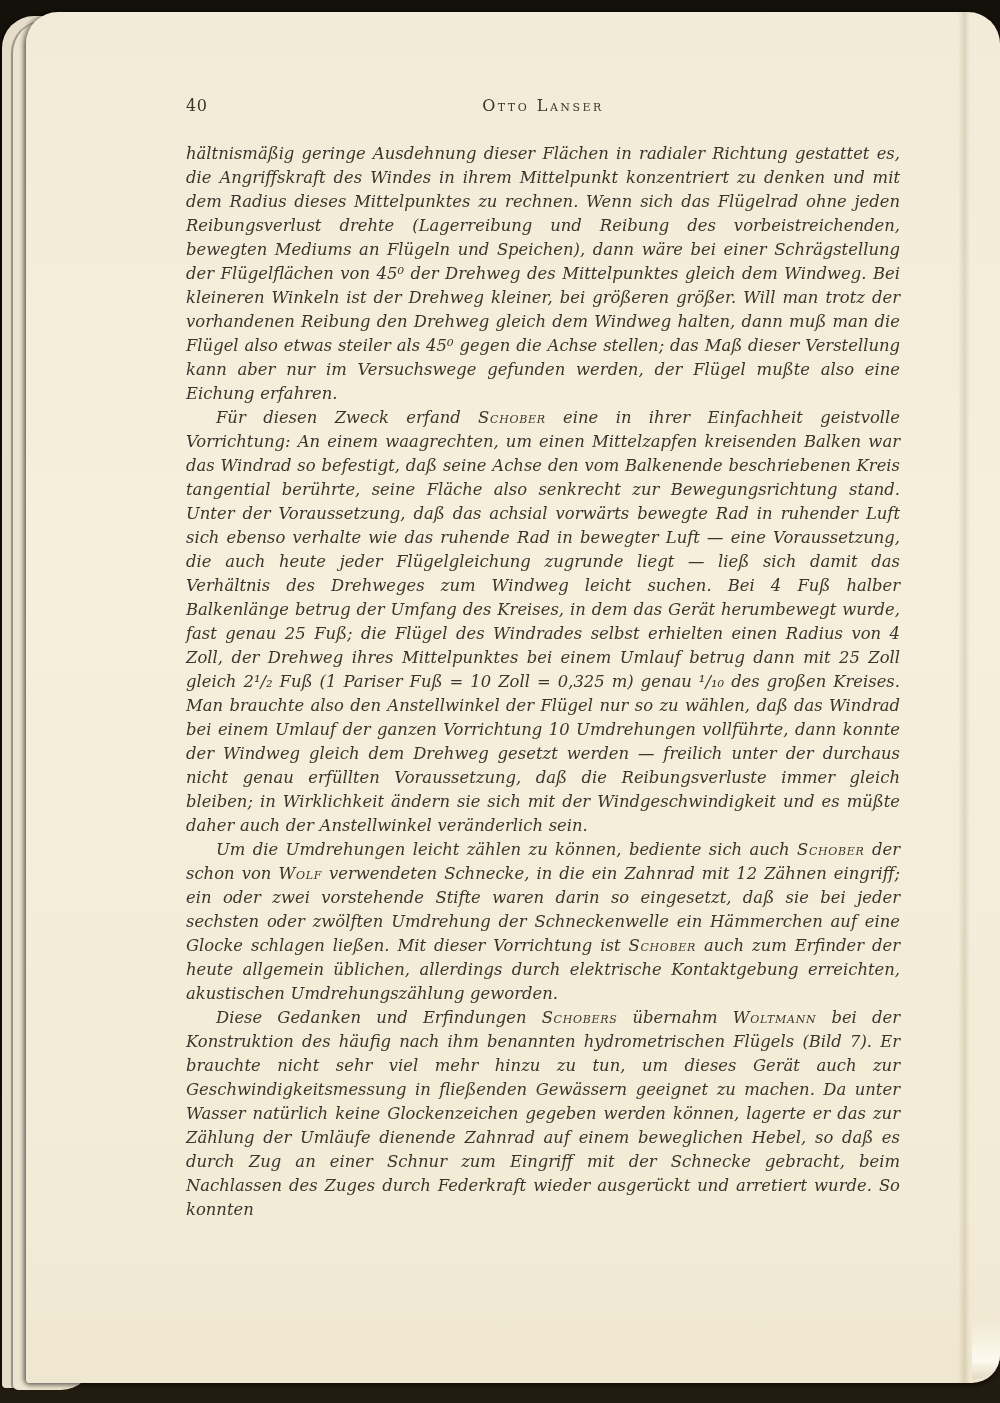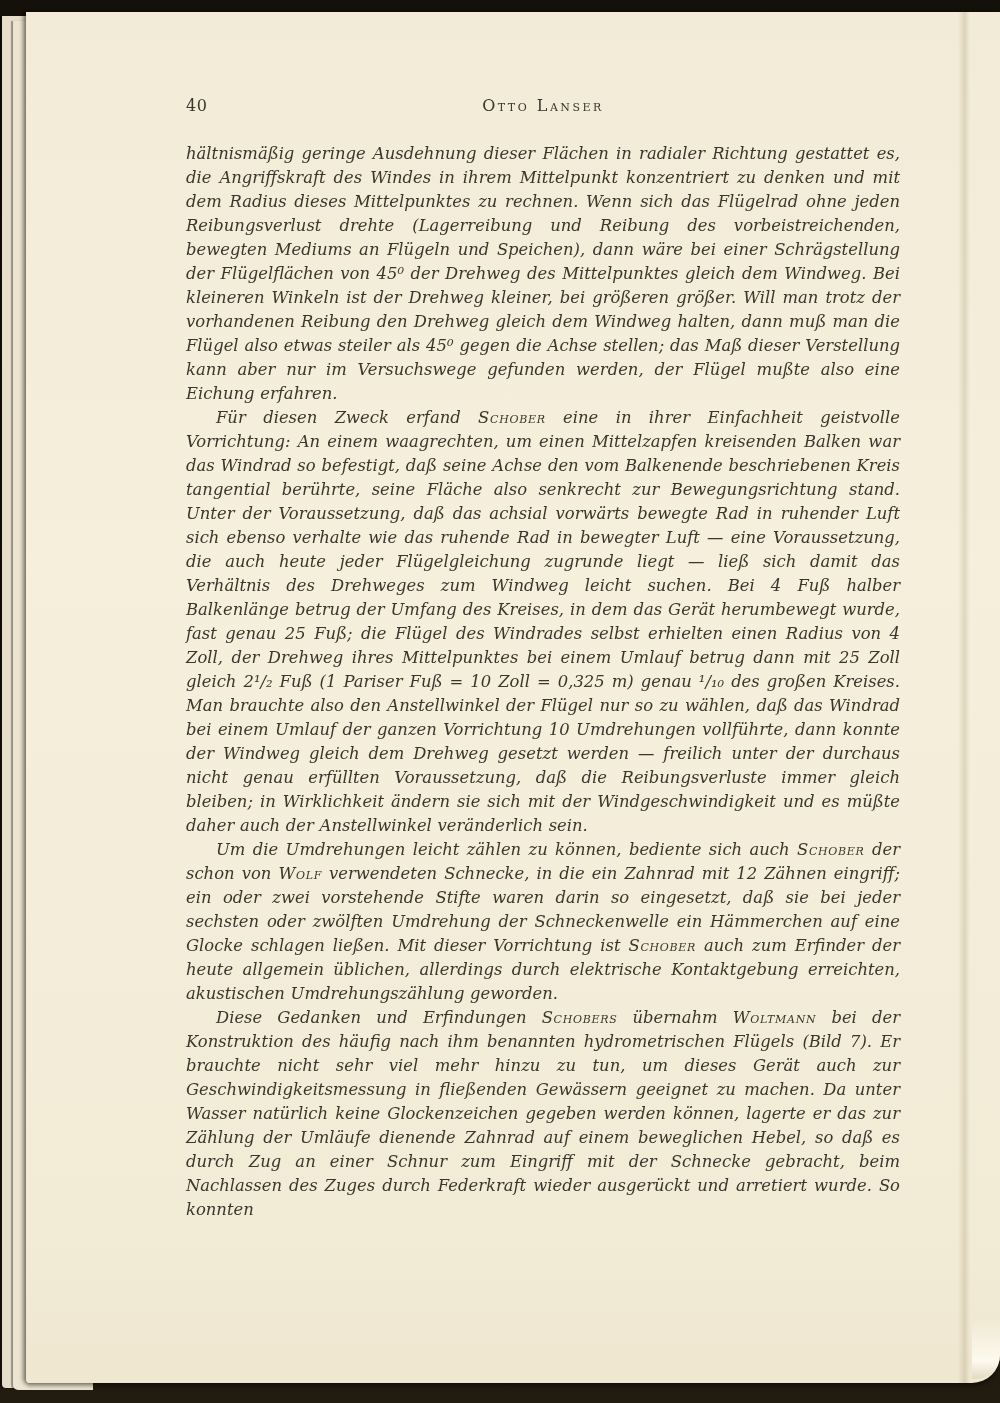--- a/index.html
+++ b/index.html
@@ -4,21 +4,21 @@
 <style>
   html, body { margin: 0; padding: 0; }
   body {
     width: 1000px;
     height: 1403px;
     position: relative;
     overflow: hidden;
     background: linear-gradient(180deg, #14100a 0%, #1b1610 50%, #221b10 100%);
     font-family: "DejaVu Serif", serif;
   }
-  .sheet { position: absolute; }
+  .sheet { position: absolute; border-radius: 32px; }
   #sheet-under-2 {
     left: 2px; top: 16px; width: 70px; height: 1372px;
     background: #e6decb;
     box-shadow: -2px 0 1px rgba(0,0,0,0.45);
     border-bottom-left-radius: 4px;
   }
   #sheet-under-1 {
     left: 13px; top: 21px; width: 80px; height: 1369px;
     background: #ece4d0;
     box-shadow: -2px 0 1px rgba(0,0,0,0.35);

